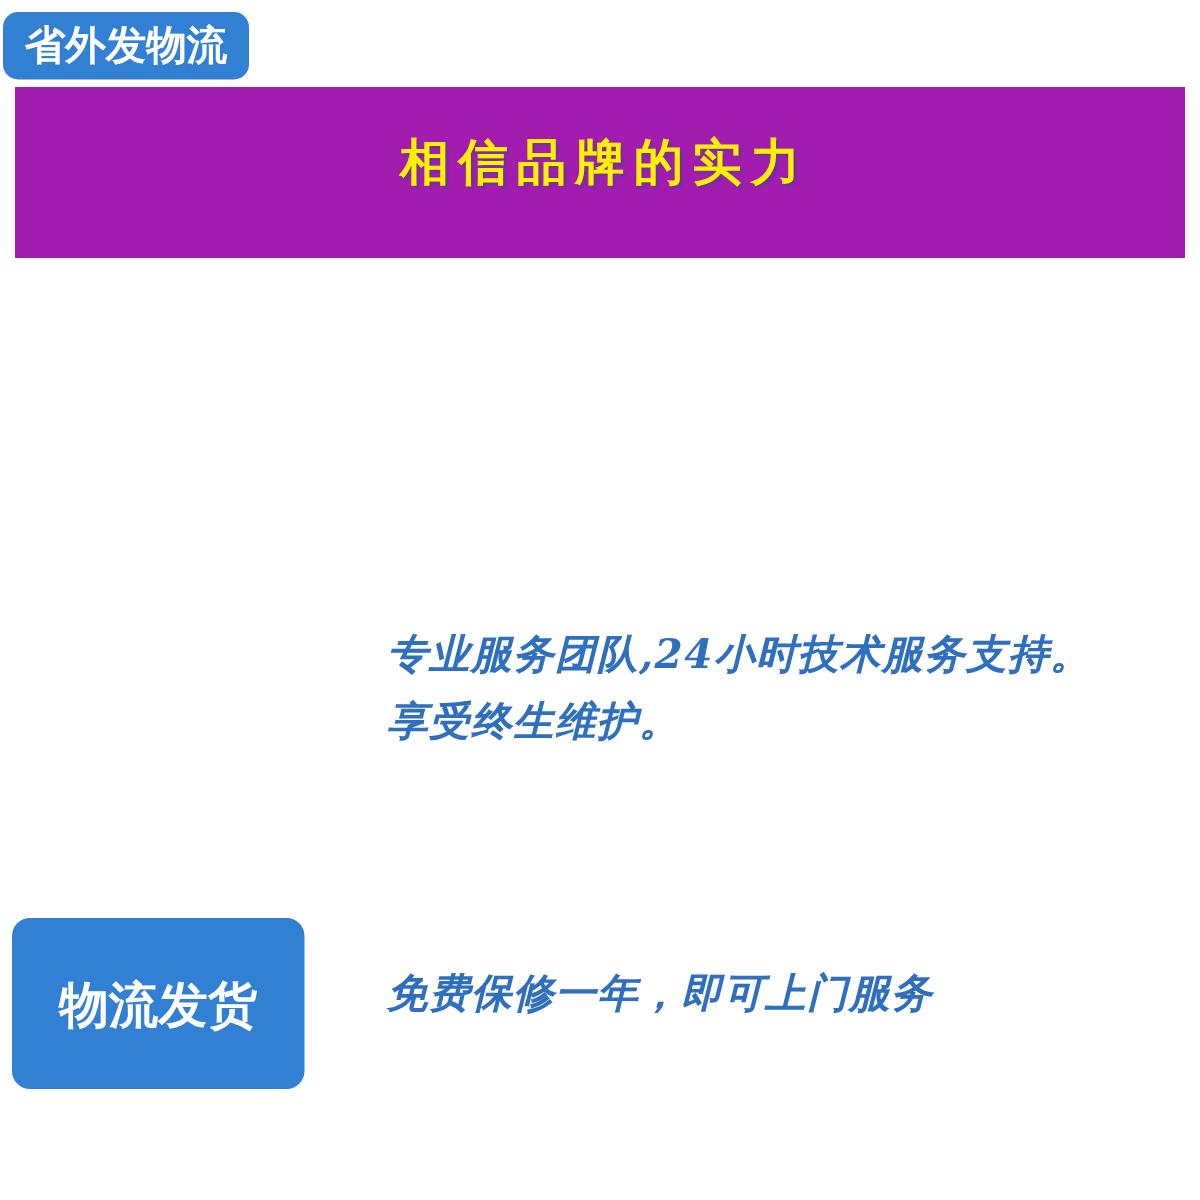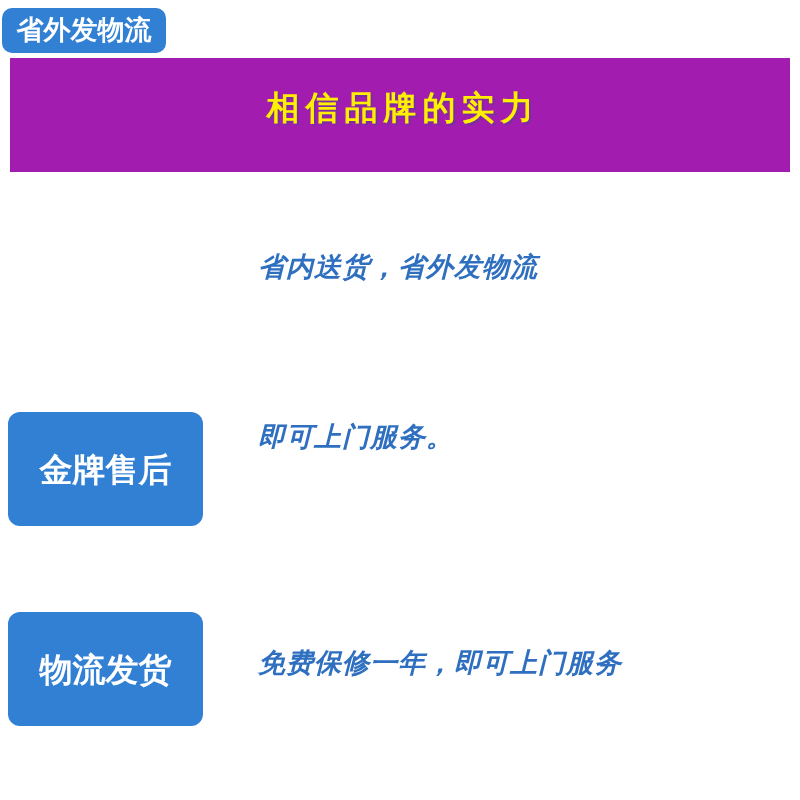--- a/index.html
+++ b/index.html
@@ -129,31 +129,26 @@
 
   <div class="badge">
     <span class="badge-label">省外发物流</span>
   </div>
 
   <div class="banner">
     <div class="banner-title">相信品牌的实力</div>
   </div>
 
   <div class="row row-1">
-    <div class="desc desc-1">
-      <p>省内送货，省外发物流</p>
-    </div>
   </div>
 
   <div class="row row-2">
-    <div class="tag">
-      <span class="tag-label">金牌售后</span>
-    </div>
     <div class="desc desc-2">
-      <p>即可上门服务。</p>
+      <p>专业服务团队,24小时技术服务支持。</p>
+      <p>享受终生维护。</p>
     </div>
   </div>
 
   <div class="row row-3">
     <div class="tag">
       <span class="tag-label">物流发货</span>
     </div>
     <div class="desc desc-3">
       <p>免费保修一年，即可上门服务</p>
     </div>

